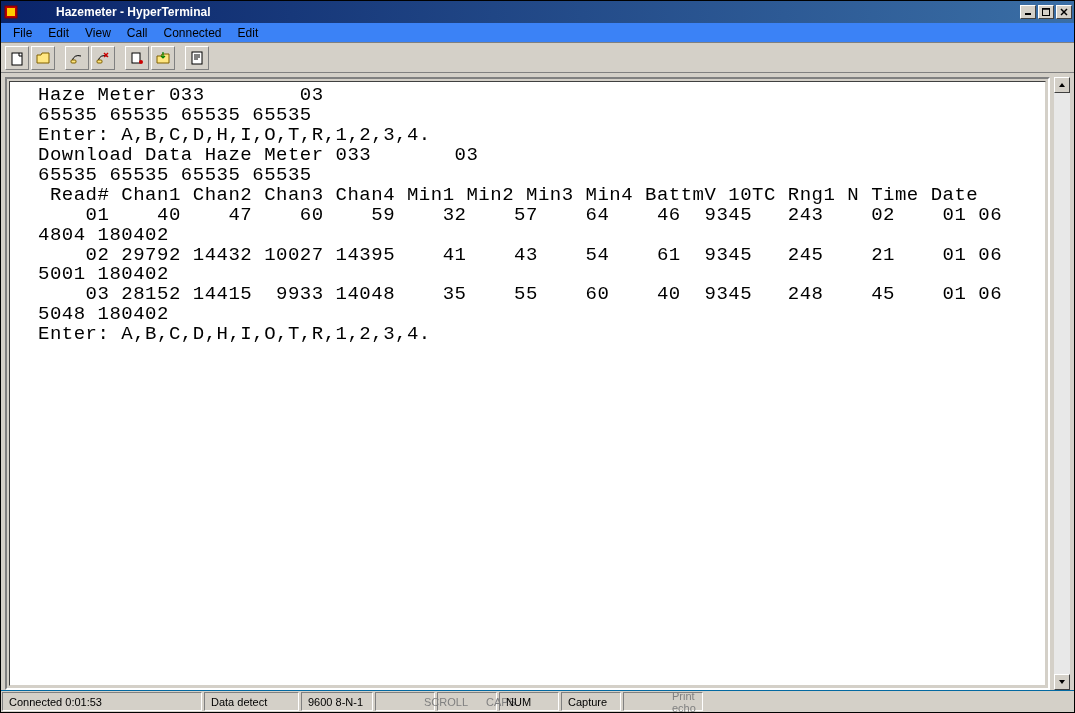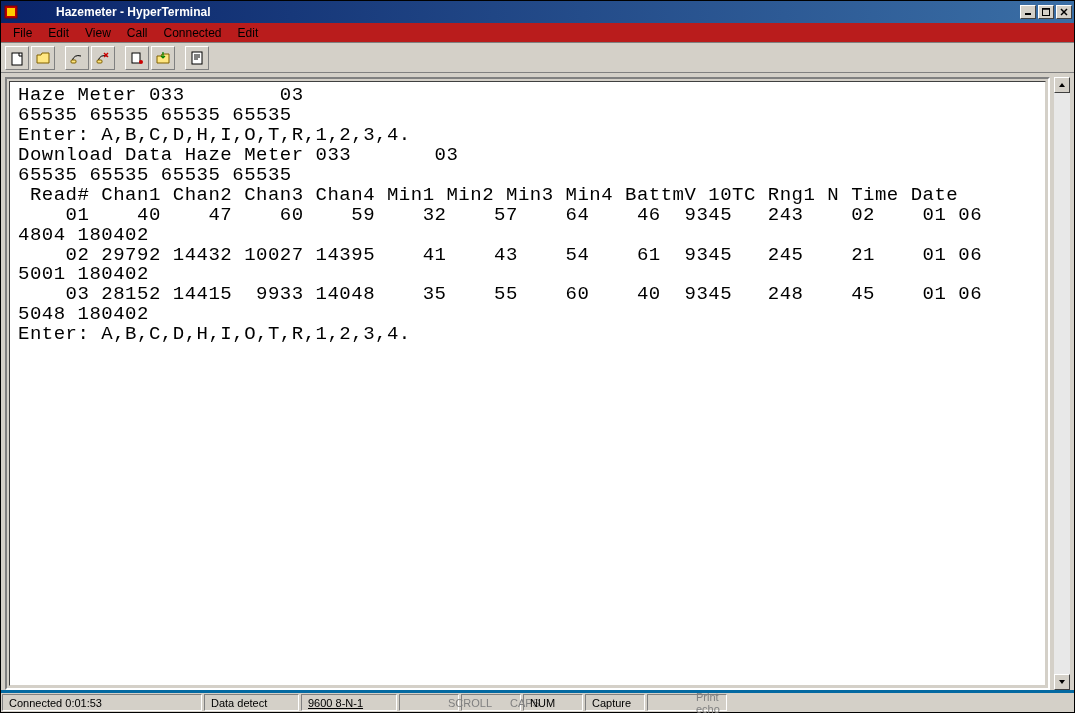--- a/index.html
+++ b/index.html
@@ -50,21 +50,21 @@
     display: inline-flex;
     align-items: center; justify-content: center;
     font-family: Arial, sans-serif;
     font-size: 10px;
     color: #000;
     cursor: default;
   }
   
   .menubar {
     height: 20px;
-    background: #b91c1c;
+    background: #3b82f6;
     display: flex;
     align-items: center;
     padding: 0 4px;
     border-bottom: 1px solid #808080;
   }
   .menu-item {
     padding: 2px 8px;
     cursor: default;
     font-size: 12px;
   }
@@ -110,20 +110,21 @@
     display: flex;
   }
   .term-inner {
     flex: 1;
     background: #fff;
     border: 1px solid #404040;
     border-right-color: #d4d0c8;
     border-bottom-color: #d4d0c8;
     overflow: hidden;
     position: relative;
+    padding-left: 20px;
   }
   .terminal {
     padding: 4px 8px;
     font-family: "Courier New", monospace;
     font-size: 19px;
     line-height: 1.05;
     color: #000;
     white-space: pre;
     letter-spacing: 0.5px;
   }
@@ -146,38 +147,38 @@
     display: flex; align-items:center; justify-content:center;
     font-size: 8px;
   }
   .scroll-track { flex:1; background: #e8e8e8; }
   
   .statusbar {
     height: 22px;
     background: #d4d0c8;
     display: flex;
     align-items: stretch;
-    border-top: 3px solid #0369a1;
+    border-top: 1px solid #0369a1;
     font-size: 11px;
   }
   .status-pane {
     border: 1px solid #808080;
     border-top-color: #808080;
     border-left-color: #808080;
     border-right-color: #fff;
     border-bottom-color: #fff;
     padding: 2px 6px;
     display: flex;
     align-items: center;
     margin: 1px;
   }
   .status-pane.dim { color: #808080; padding-left: 48px; }
   .status-pane.w1 { width: 200px; }
   .status-pane.w2 { width: 95px; }
-  .status-pane.w3 { width: 96px; text-decoration: underline; }
+  .status-pane.w3 { width: 72px; }
   .status-pane.ws { width: 60px; }
   .status-filler { flex:1; border:1px solid transparent; }
 </style>
 </head>
 <body>
 
 <div class="window">
 
   <div class="titlebar">
     <span class="app-icon">

